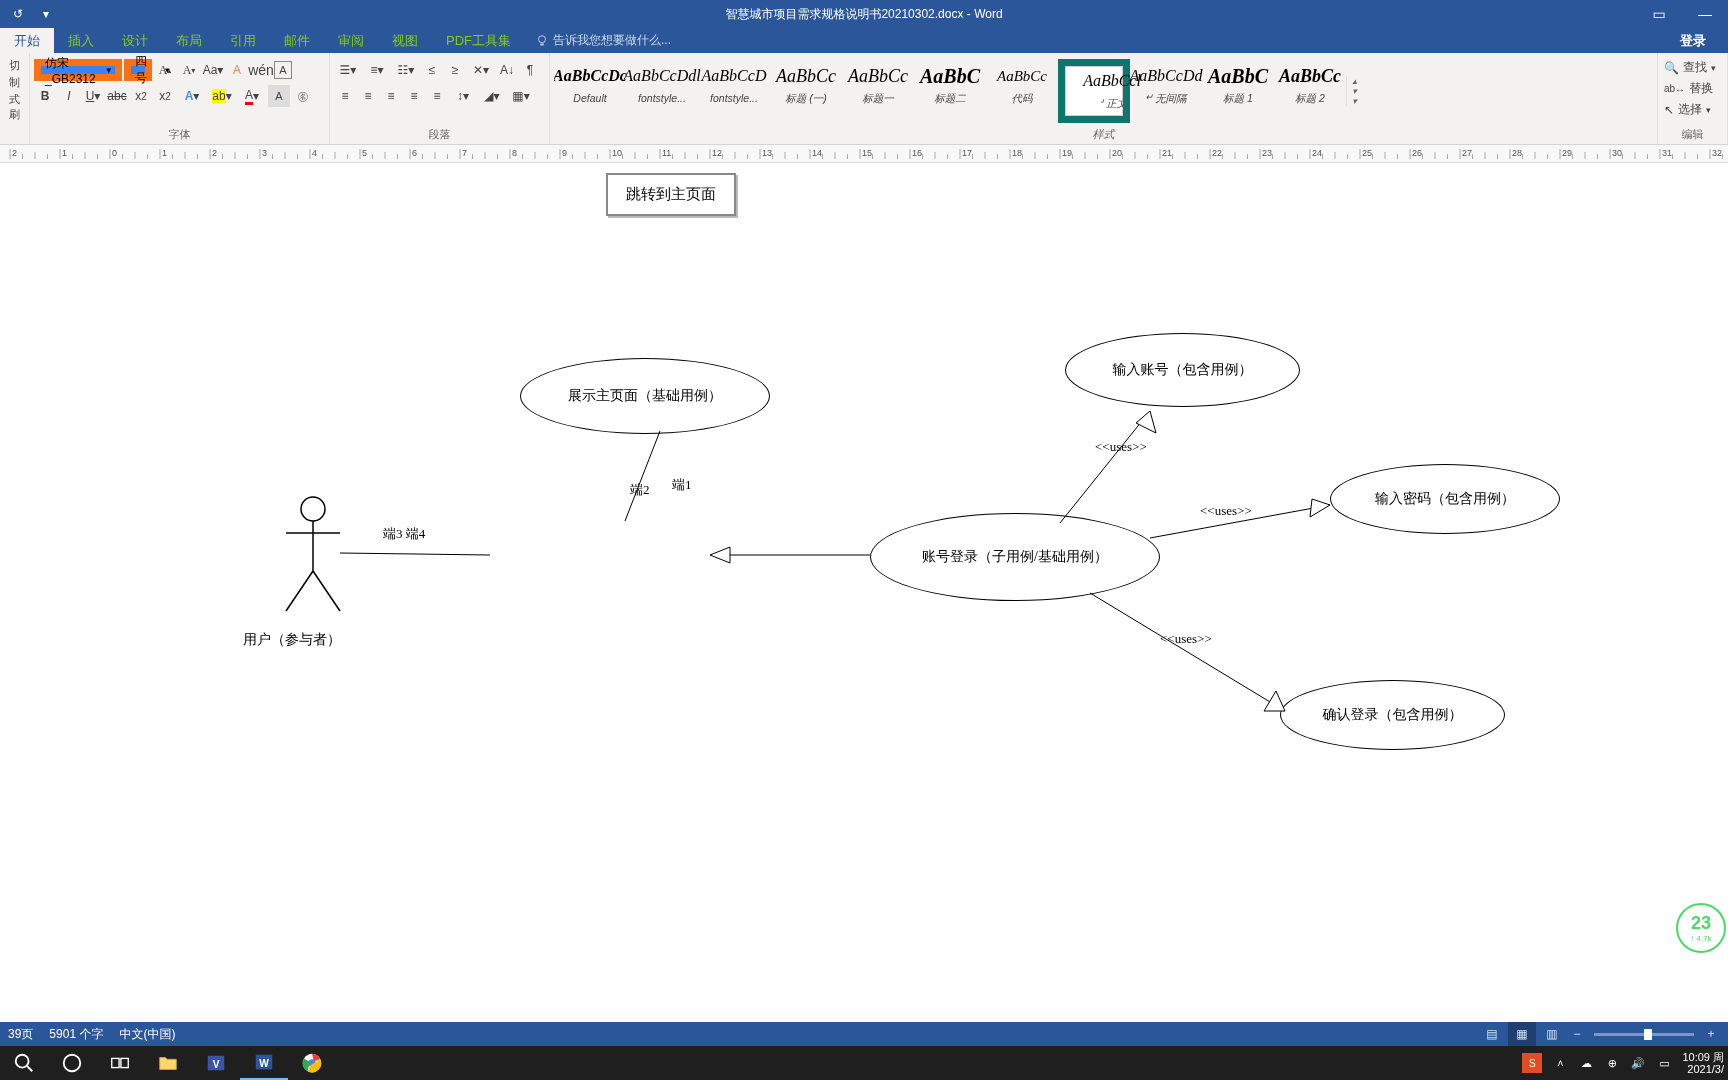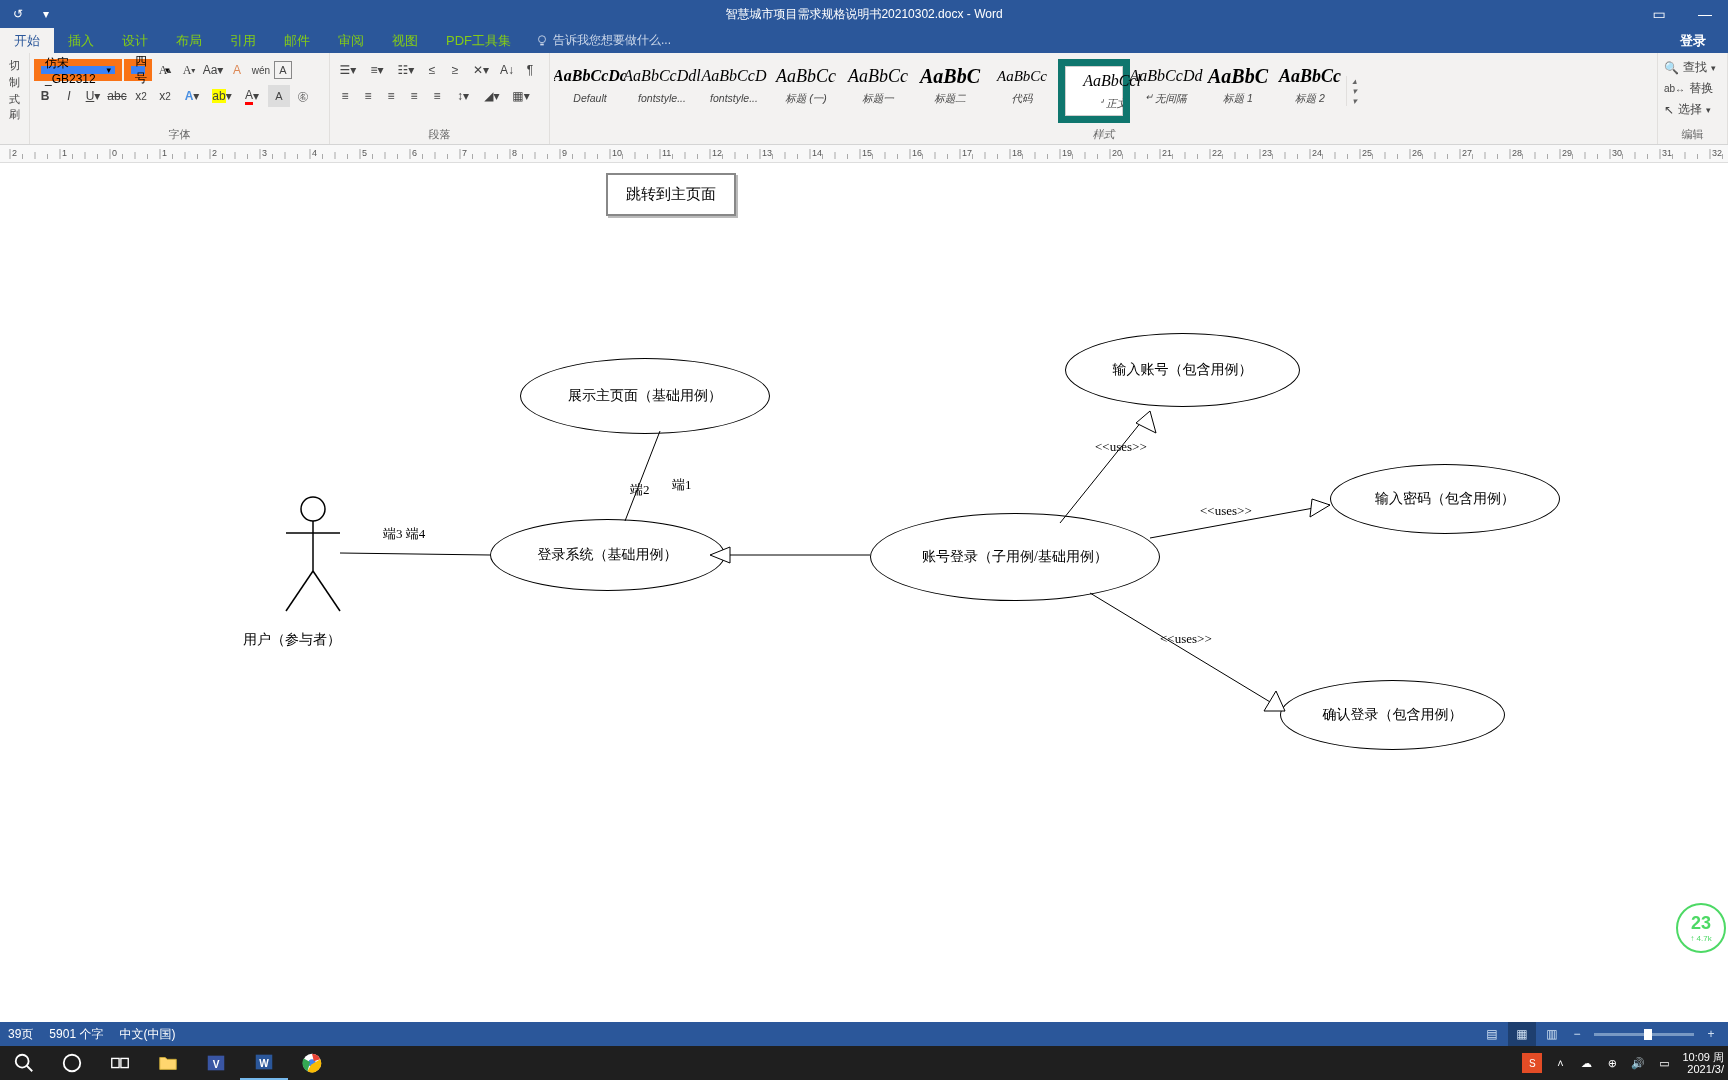--- a/index.html
+++ b/index.html
@@ -145,21 +145,21 @@
             <span>四号</span>
             <span style="font-size:9px;">▾</span>
           </div>
         <div class="ico-btn" style="font-family:serif;">A<sup style="font-size:8px;">▴</sup></div>
         <div class="ico-btn" style="font-family:serif;">A<sup style="font-size:8px;">▾</sup></div>
         <div class="ico-btn">Aa▾</div>
         <div class="ico-btn">
             <span style="color:#d85;">A</span>
           </div>
         <div class="ico-btn">
-            <span style="font-size:10px;">wén</span>
+            <span style="font-size:14px;">wén</span>
           </div>
         <div class="ico-btn" style="border:1px solid #888; width:18px; height:18px; font-size:11px;">A</div>
       </div>
       <div class="font-row2">
         <div class="ico-btn">
             <b>B</b>
           </div>
         <div class="ico-btn">
             <i>I</i>
           </div>
@@ -506,21 +506,20 @@
       <text x="1862" y="11" font-size="9" fill="#555">35</text>
     </svg>
 </div>
 
 <div class="doc-area">
   <div class="diagram-canvas">
 
     <div class="diagram-box" style="left:606px; top:10px;">跳转到主页面</div>
 
     <div class="ellipse" style="left:520px; top:195px; width:250px; height:76px;">展示主页面（基础用例）</div>
-    <div class="ellipse" style="left:490px; top:356px; width:235px; height:72px;">登录系统（基础用例）</div>
     <div class="ellipse" style="left:870px; top:350px; width:290px; height:88px;">账号登录（子用例/基础用例）</div>
     <div class="ellipse" style="left:1065px; top:170px; width:235px; height:74px;">输入账号（包含用例）</div>
     <div class="ellipse" style="left:1330px; top:301px; width:230px; height:70px;">输入密码（包含用例）</div>
     <div class="ellipse" style="left:1280px; top:517px; width:225px; height:70px;">确认登录（包含用例）</div>
 
     <div class="dia-label" style="left:672px; top:313px;">端1</div>
     <div class="dia-label" style="left:630px; top:318px;">端2</div>
     <div class="dia-label" style="left:383px; top:362px;">端3 端4</div>
     <div class="dia-label" style="left:1095px; top:276px;">&lt;&lt;uses&gt;&gt;</div>
     <div class="dia-label" style="left:1200px; top:340px;">&lt;&lt;uses&gt;&gt;</div>

